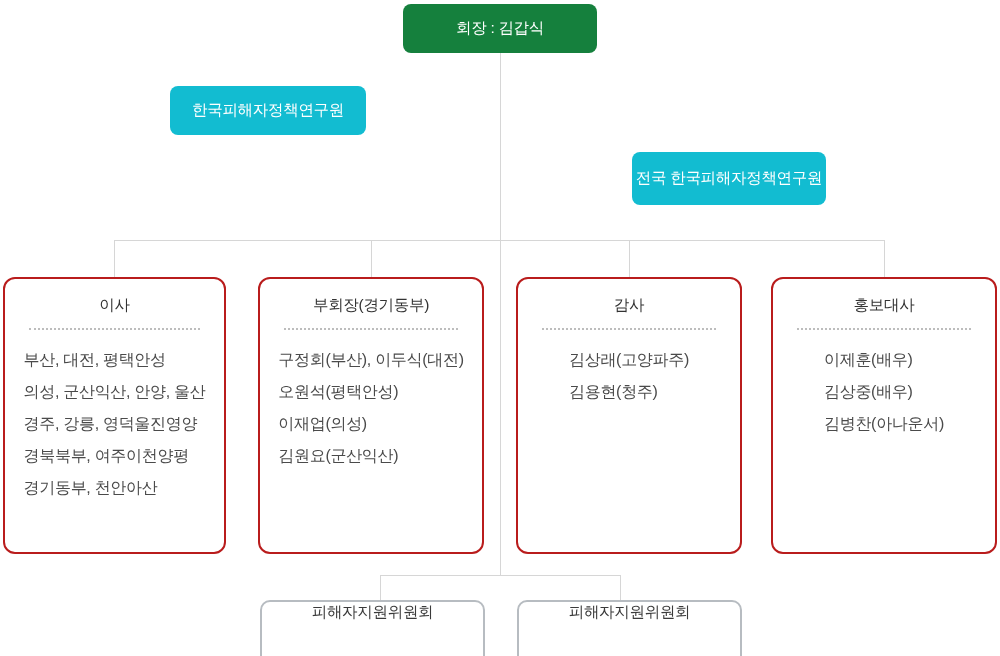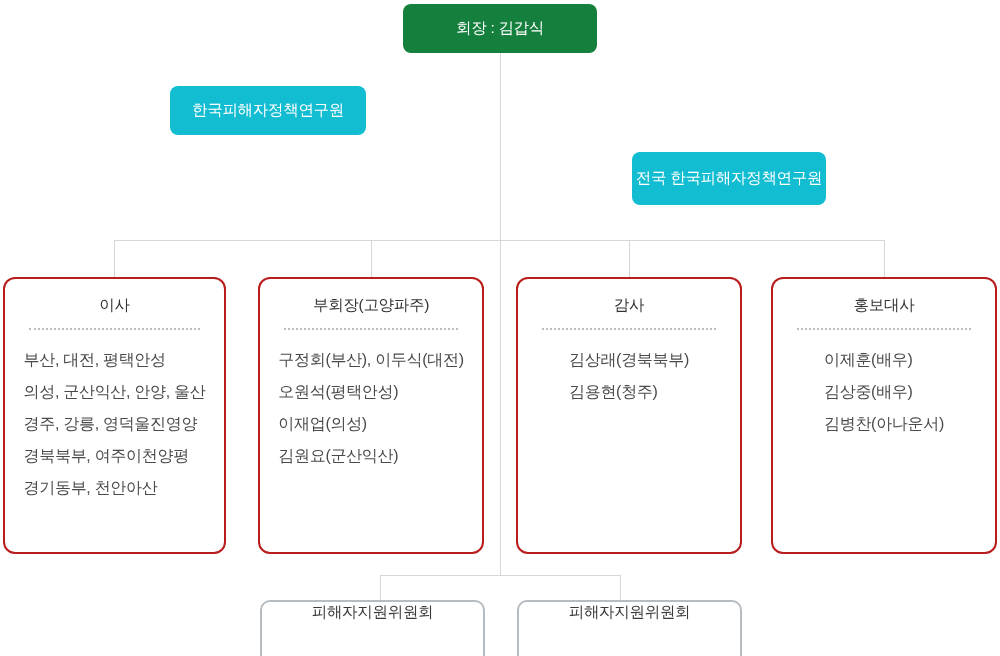--- a/index.html
+++ b/index.html
@@ -111,35 +111,35 @@
     <div class="card-items">
       <div class="card-item">부산, 대전, 평택안성</div>
       <div class="card-item">의성, 군산익산, 안양, 울산</div>
       <div class="card-item">경주, 강릉, 영덕울진영양</div>
       <div class="card-item">경북북부, 여주이천양평</div>
       <div class="card-item">경기동부, 천안아산</div>
     </div>
   </div>
 
   <div class="card" style="left:258px; width:226px;">
-    <div class="card-title">부회장(고양파주)</div>
+    <div class="card-title">부회장(경기동부)</div>
     <div class="card-divider"></div>
     <div class="card-items">
       <div class="card-item">구정회(부산), 이두식(대전)</div>
       <div class="card-item">오원석(평택안성)</div>
       <div class="card-item">이재업(의성)</div>
       <div class="card-item">김원요(군산익산)</div>
     </div>
   </div>
 
   <div class="card" style="left:516px; width:226px;">
     <div class="card-title">감사</div>
     <div class="card-divider"></div>
     <div class="card-items">
-      <div class="card-item">김상래(경북북부)</div>
+      <div class="card-item">김상래(고양파주)</div>
       <div class="card-item">김용현(청주)</div>
     </div>
   </div>
 
   <div class="card" style="left:771px; width:226px;">
     <div class="card-title">홍보대사</div>
     <div class="card-divider"></div>
     <div class="card-items">
       <div class="card-item">이제훈(배우)</div>
       <div class="card-item">김상중(배우)</div>

